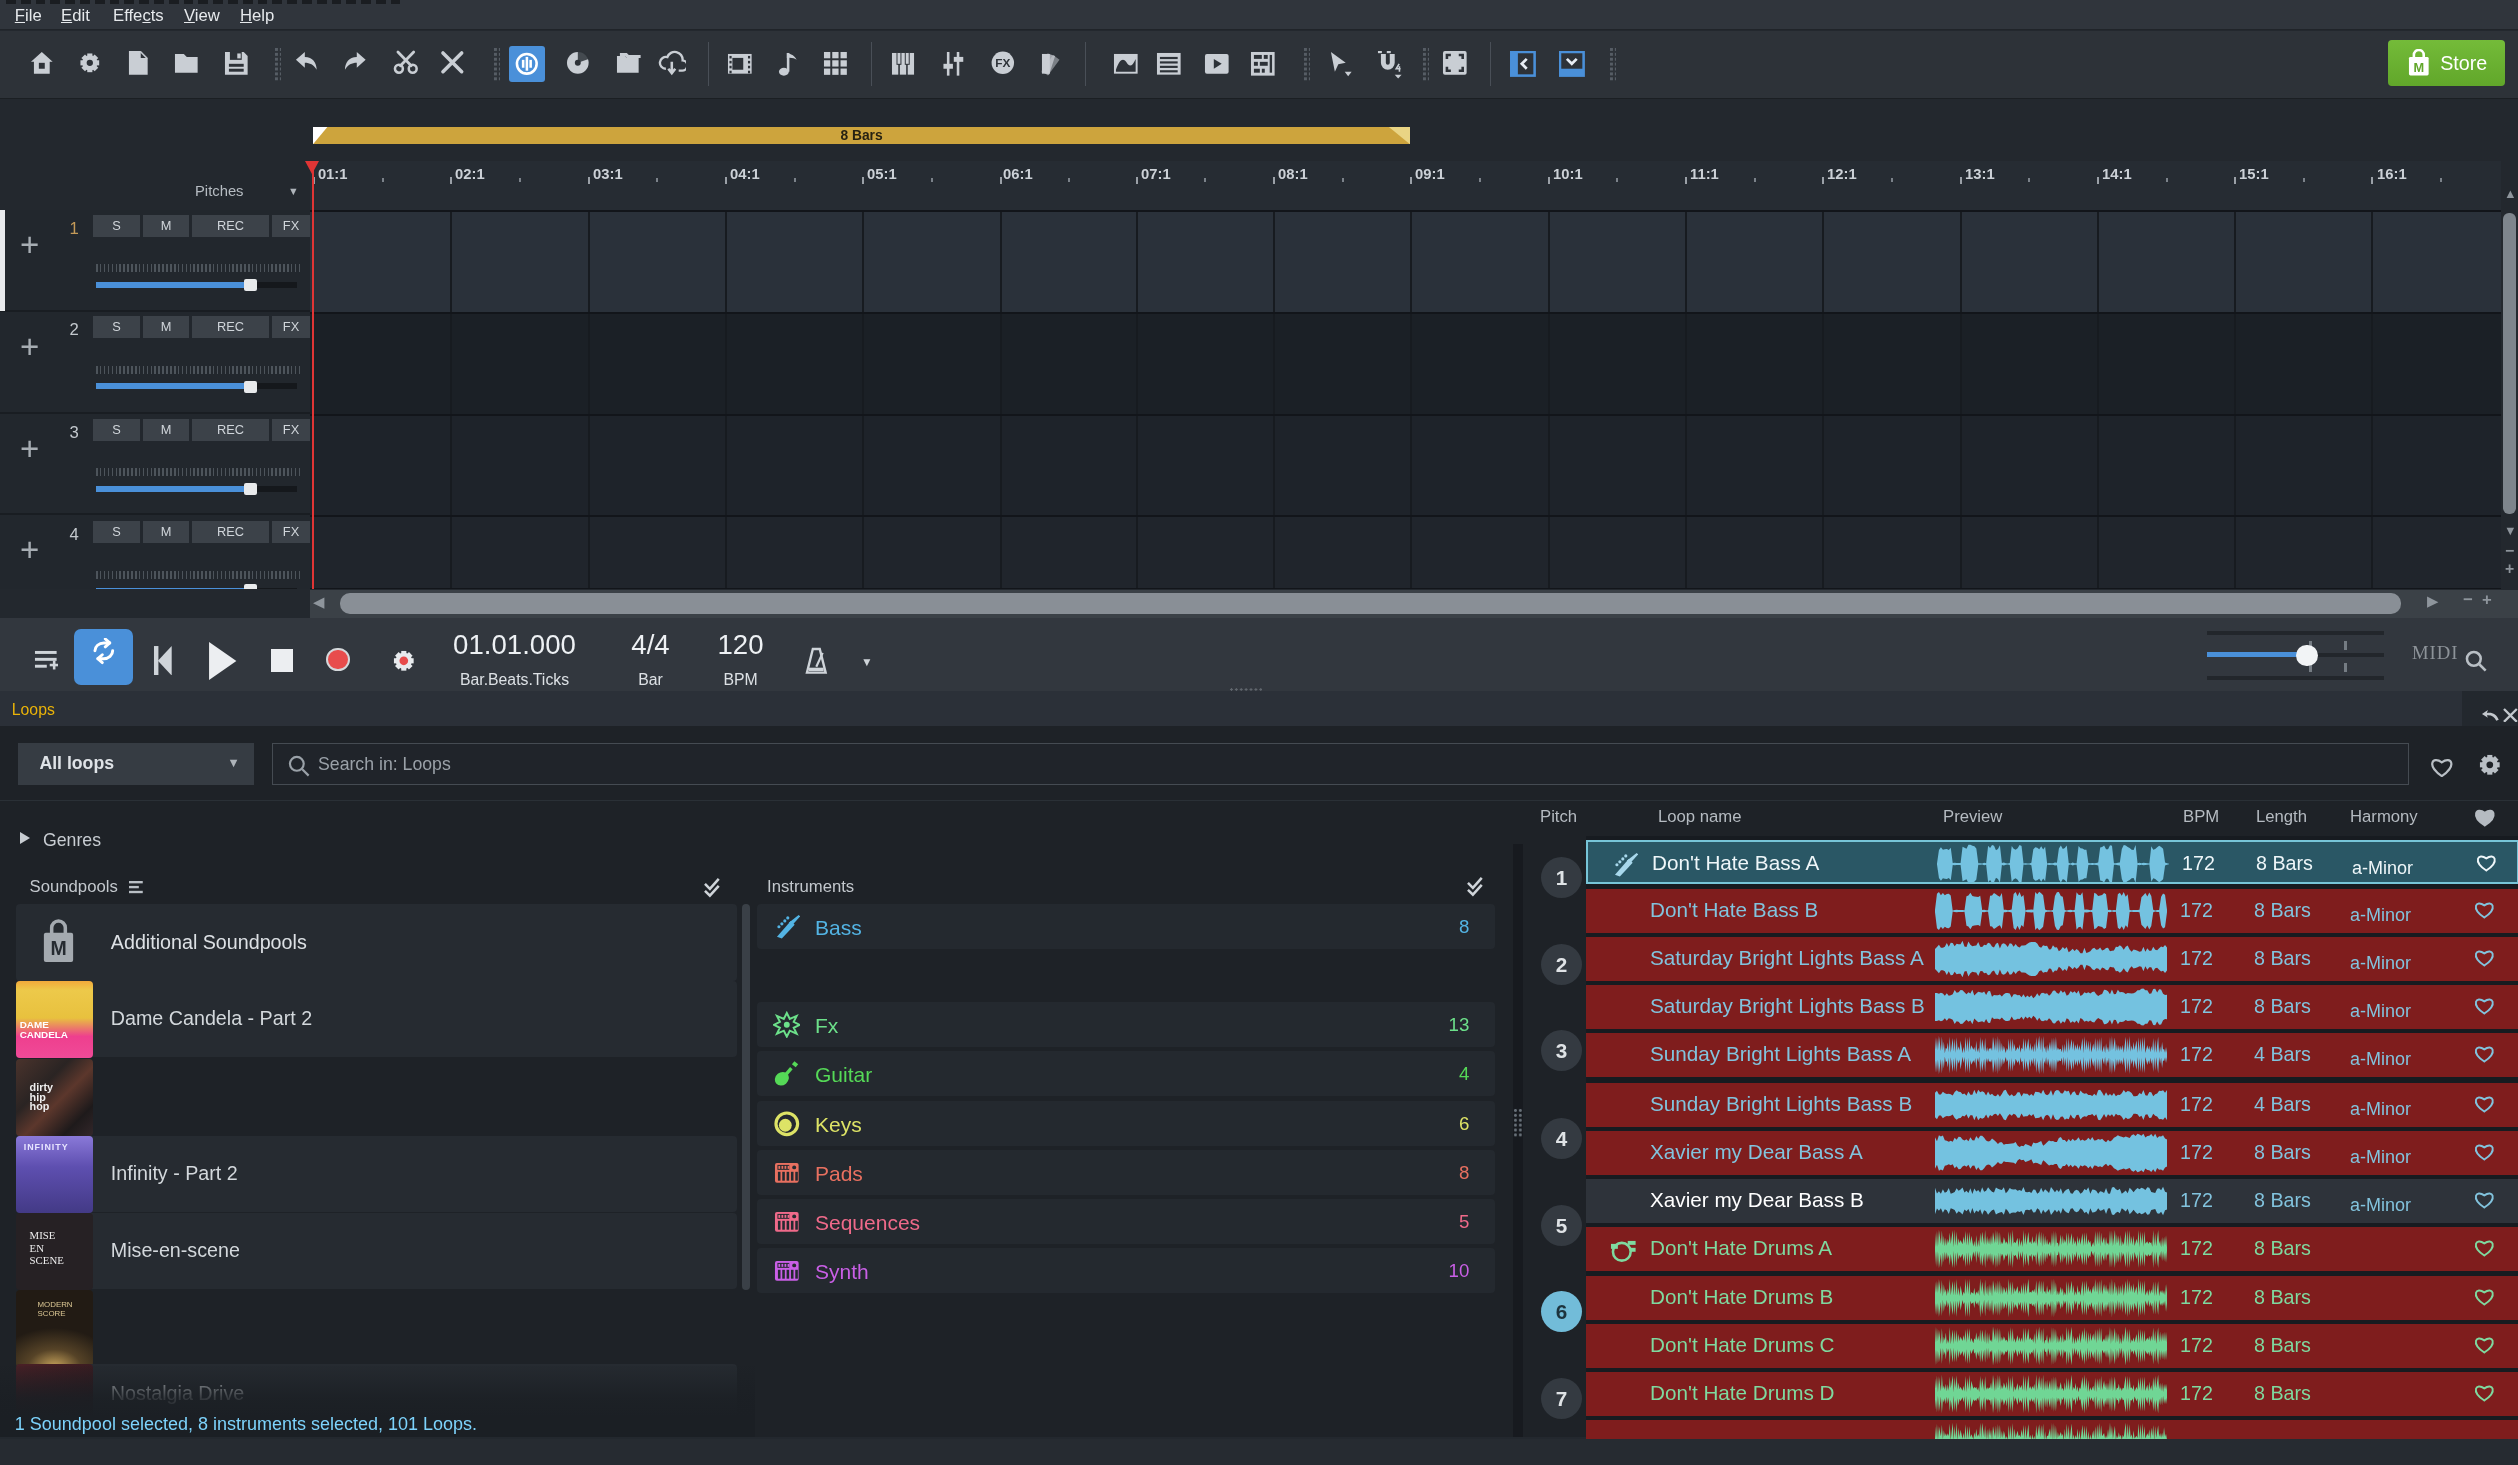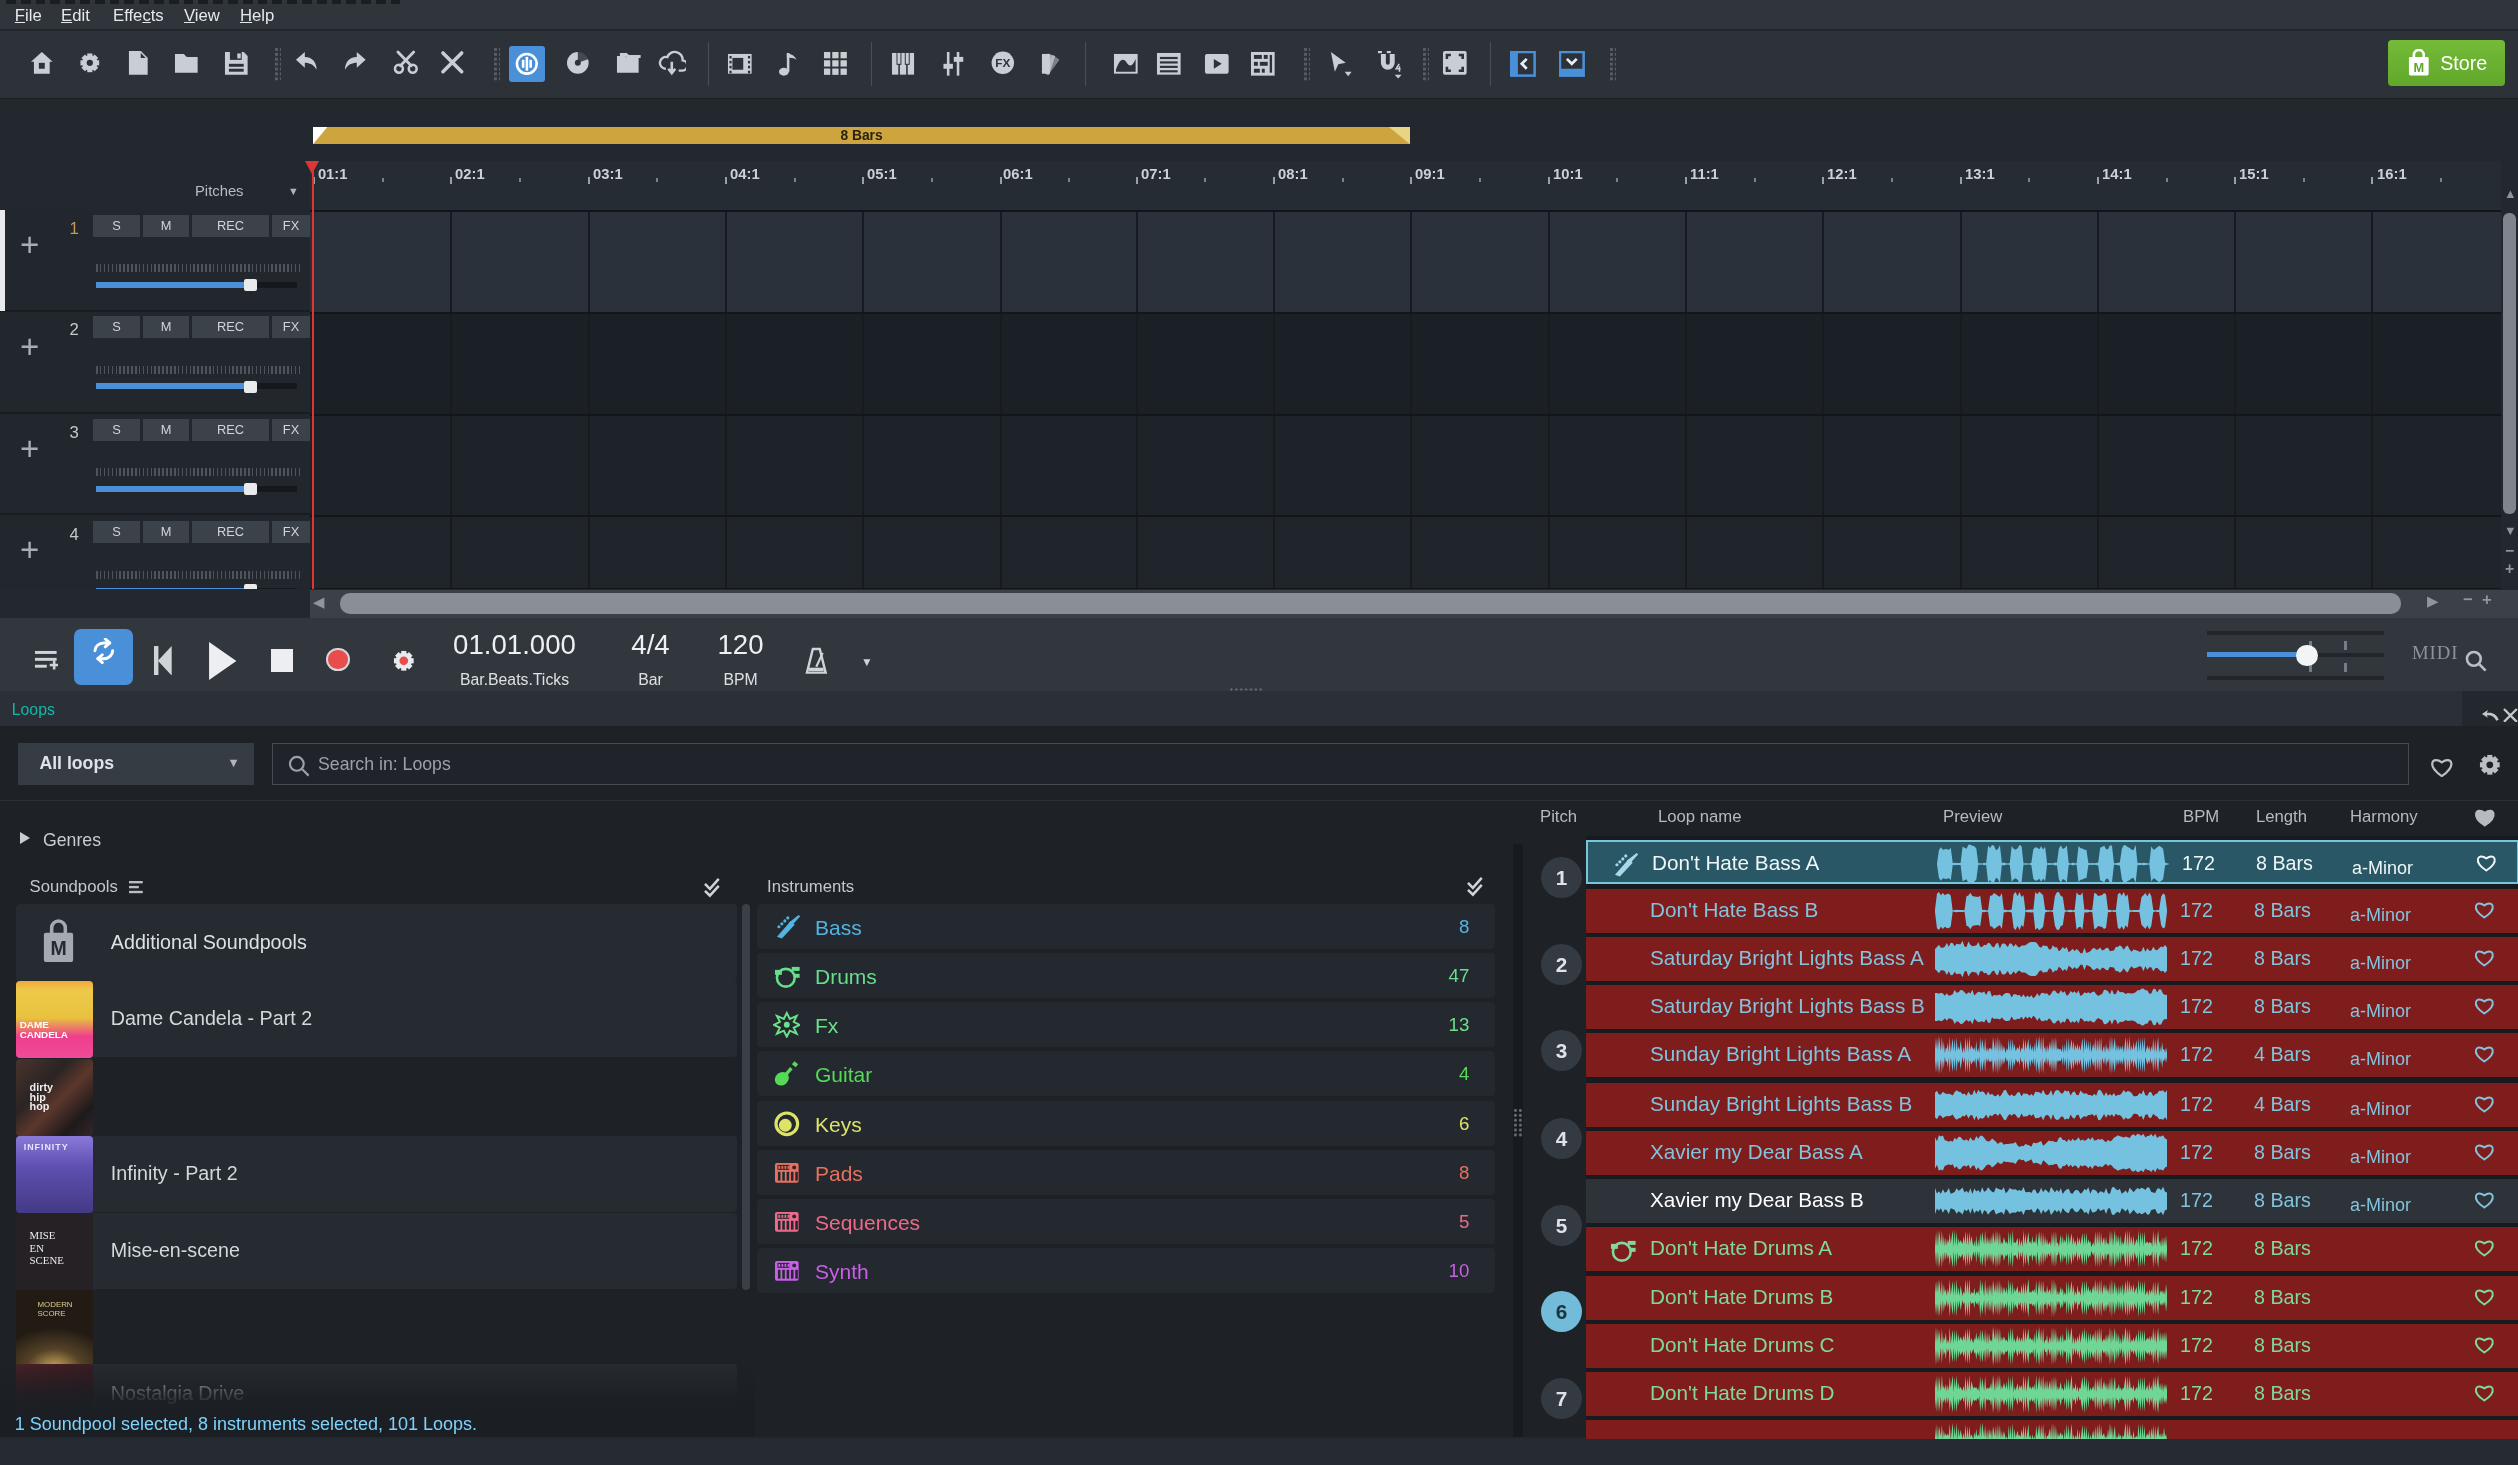--- a/index.html
+++ b/index.html
@@ -40,21 +40,21 @@
 .sline2{position:absolute;left:248px;width:49px;height:5.9px;background:#15181c}
 .sknob{position:absolute;left:244px;width:12.8px;height:11.8px;background:#e8eaec;border-radius:2px}
 #vscroll{position:absolute;left:2501px;top:85px;width:17.7px;height:504px;background:#23282e}
 #vthumb{position:absolute;left:2503px;top:114px;width:12.8px;height:301px;background:#7e858c;border-radius:5.9px}
 #hscroll{position:absolute;left:310px;top:491px;width:2209px;height:27.6px;background:#3b4147}
 #hthumb{position:absolute;left:340px;top:494px;width:2061px;height:20.7px;background:#898f96;border-radius:9.9px}
 #transport{left:0;top:618px;width:2519px;height:73px;background:#32373e}
 #loopbtn{position:absolute;left:74px;top:10.8px;width:59px;height:56px;background:#4a90d9;border-radius:6.9px}
 .bigtxt{position:absolute;font-size:27.6px;color:#eef1f4;text-align:center}
 .subtxt{position:absolute;font-size:15.8px;color:#dde1e5;text-align:center}
-#loopshead{left:0;top:691px;width:2462px;height:35px;background:#2b3038;color:#14b8a6}
+#loopshead{left:0;top:691px;width:2462px;height:35px;background:#2b3038;color:#eab308}
 #panel{left:0;top:726px;width:2519px;height:711px;background:#1e2227}
 #allloops{position:absolute;left:17.7px;top:16.7px;width:236px;height:42px;background:#363c43;color:#dfe3e7;font-size:17.7px;font-weight:bold}
 #searchbox{position:absolute;left:272px;top:16.7px;width:2137px;height:42px;border:1px solid #454b52;background:#20242a;color:#9aa1a8;font-size:17.7px}
 .prow{position:absolute;background:#24292f;border-radius:3.9px}
 .inst-label{font-size:21px;position:absolute;left:58px;top:11.8px}
 .inst-count{font-size:18.7px;position:absolute;right:25.6px;top:11.8px;text-align:right}
 .lrow{position:absolute;left:1586px;width:933px;height:44px;background:#7f1d1d}
 .lname{position:absolute;left:64px;top:8.9px;font-size:20.7px}
 .lbpm{position:absolute;left:586px;top:9.9px;width:49px;font-size:19.7px;text-align:center}
 .llen{position:absolute;left:668px;top:9.9px;font-size:19.7px}
@@ -688,32 +688,20 @@
           <path d="M16 10 L26 2 L27.5 3.5 L19 13 Z" fill="#53b4e4"></path>
           <circle cx="6" cy="14" r="1.6" fill="#53b4e4"></circle>
           <circle cx="9" cy="11" r="1.6" fill="#53b4e4"></circle>
           <circle cx="12" cy="8" r="1.6" fill="#53b4e4"></circle>
           <circle cx="15" cy="5" r="1.6" fill="#53b4e4"></circle>
         </svg>
       </div>
       <span class="inst-label" style="color:#53b4e4">Bass</span>
       <span class="inst-count" style="color:#53b4e4">8</span>
     </div>
-    <div class="prow" style="left:757px;top:227px;width:738px;height:45px">
-      <div style="position:absolute;left:15.8px;top:8.9px">
-        <svg width="27.6" height="27.6" viewBox="0 0 28 28" style="">
-          <circle cx="13" cy="16" r="9" fill="none" stroke="#67de8b" stroke-width="2.6"></circle>
-          <rect x="2" y="8" width="7" height="5" fill="#67de8b"></rect>
-          <rect x="19" y="5" width="8" height="4" fill="#67de8b"></rect>
-          <rect x="22" y="12" width="5" height="4" fill="#67de8b"></rect>
-        </svg>
-      </div>
-      <span class="inst-label" style="color:#67de8b">Drums</span>
-      <span class="inst-count" style="color:#67de8b">47</span>
-    </div>
     <div class="prow" style="left:757px;top:276px;width:738px;height:45px">
       <div style="position:absolute;left:15.8px;top:8.9px">
         <svg width="27.6" height="27.6" viewBox="0 0 28 28" style="">
           <path d="M14 2 L17 8 L24 5 L21 11 L27 14 L21 17 L24 23 L17 20 L14 26 L11 20 L4 23 L7 17 L1 14 L7 11 L4 5 L11 8 Z" fill="none" stroke="#6ce08a" stroke-width="2"></path>
           <circle cx="14" cy="14" r="3" fill="#6ce08a"></circle>
         </svg>
       </div>
       <span class="inst-label" style="color:#6ce08a">Fx</span>
       <span class="inst-count" style="color:#6ce08a">13</span>
     </div>

